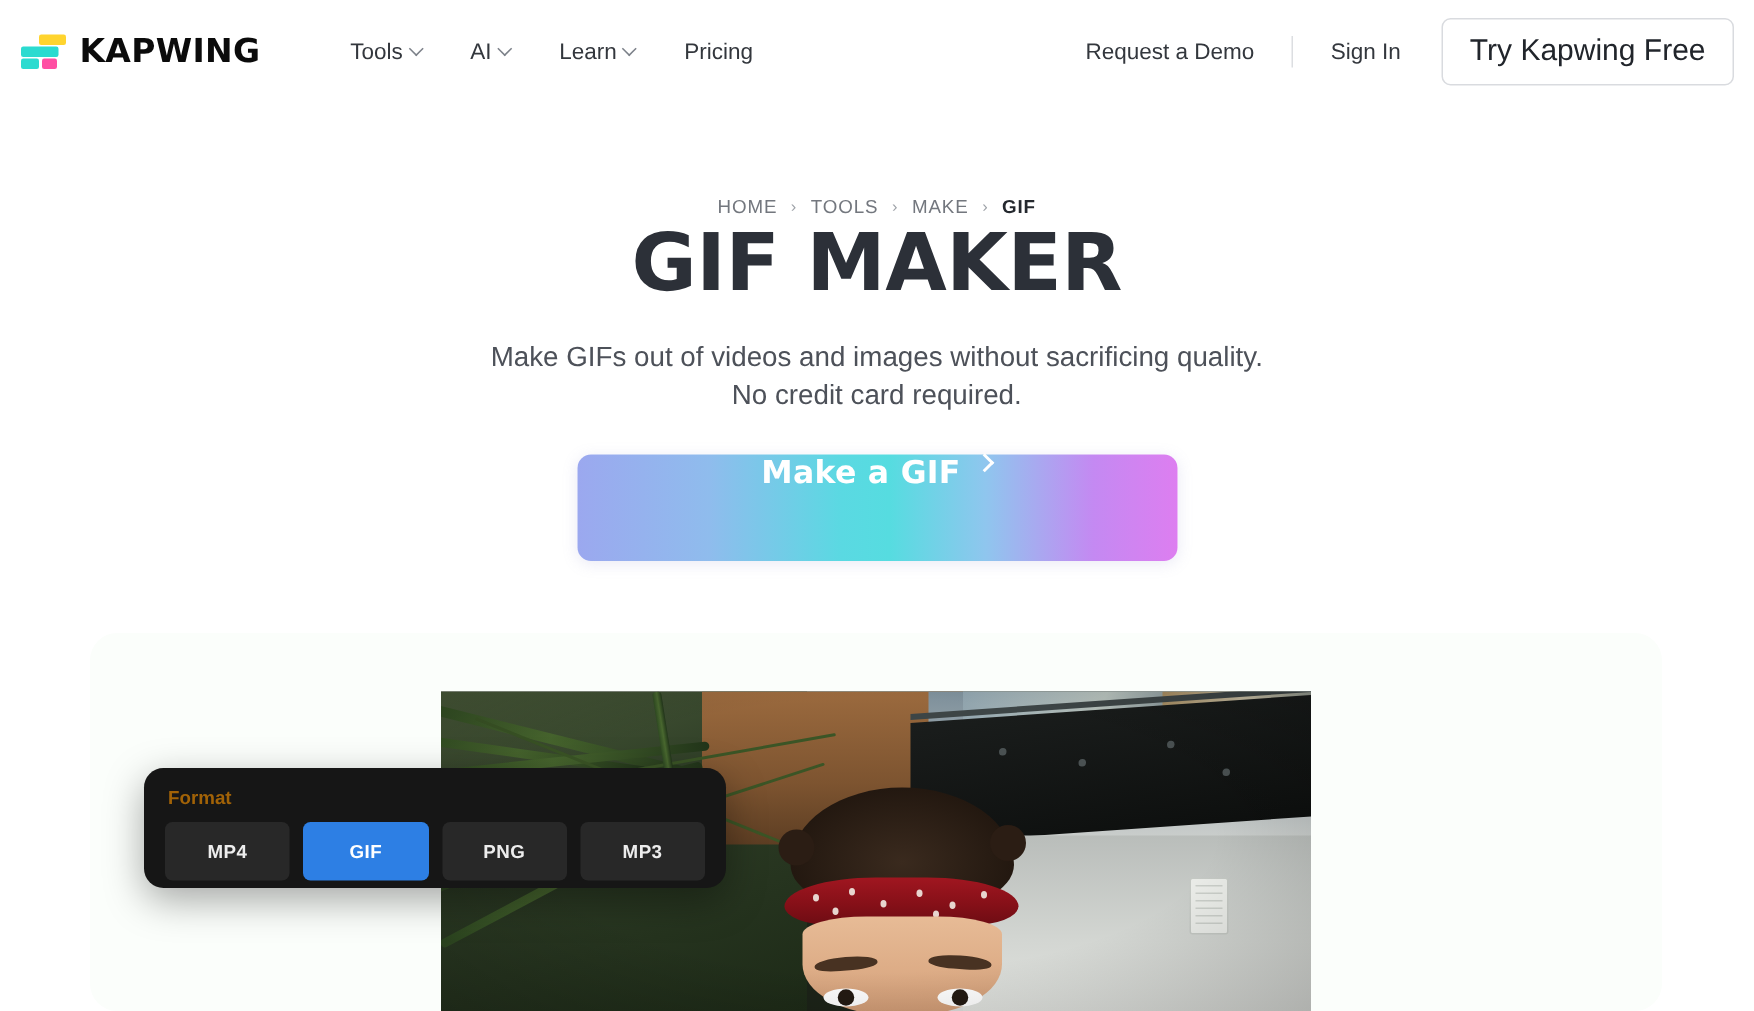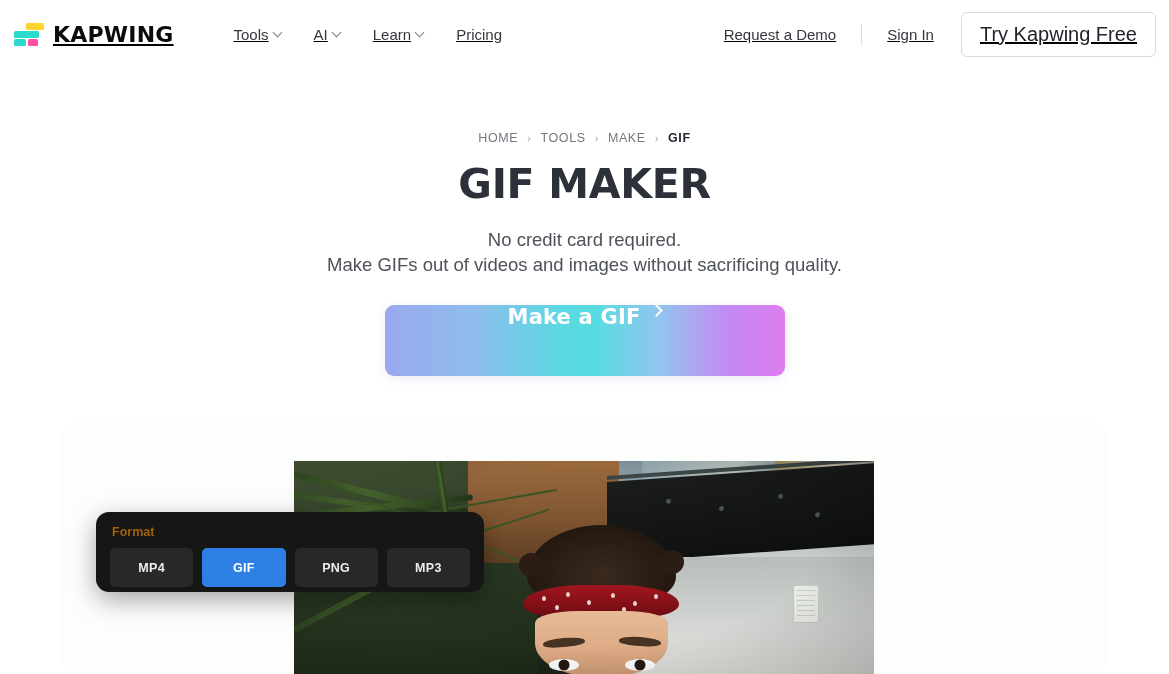--- a/index.html
+++ b/index.html
@@ -23,21 +23,20 @@
 
   
   .navbar {
     position: absolute;
     top: 0; left: 0;
     width: 1169px;
     height: 69px;
     display: flex;
     align-items: center;
     background: #ffffff;
-    text-decoration: underline;
   }
 
   .brand {
     display: flex;
     align-items: center;
     margin-left: 14px;
     gap: 9px;
     cursor: pointer;
   }
 
@@ -148,22 +147,21 @@
     gap: 9px;
     font-size: 12.5px;
     letter-spacing: 0.6px;
     color: #73777e;
   }
   .crumb { cursor: pointer; }
   .crumb-sep { color: #9ea2a8; font-size: 11px; }
   .crumb-current { color: #24282e; font-weight: 700; cursor: default; }
 
   .hero-title {
-    margin-top: 15px;
-    font-size: 41px;
+    font-size: 53px;
     font-weight: 800;
     letter-spacing: -0.3px;
     color: #2c3038;
     font-family: "DejaVu Sans", sans-serif;
   }
 
   .hero-sub {
     margin-top: 19px;
     font-size: 18.5px;
     line-height: 25px;
@@ -491,22 +489,22 @@
       <span class="crumb">TOOLS</span>
       <span class="crumb-sep">›</span>
       <span class="crumb">MAKE</span>
       <span class="crumb-sep">›</span>
       <span class="crumb-current">GIF</span>
     </div>
 
     <h1 class="hero-title">GIF MAKER</h1>
 
     <div class="hero-sub">
+      <div>Make GIFs out of videos and images without sacrificing quality.</div>
       <div>No credit card required.</div>
-      <div>Make GIFs out of videos and images without sacrificing quality.</div>
     </div>
 
     <button class="make-gif-btn">
       <span>Make a GIF</span>
       <span class="arrow"></span>
     </button>
 
   </section>
 
   <div class="showcase"></div>

